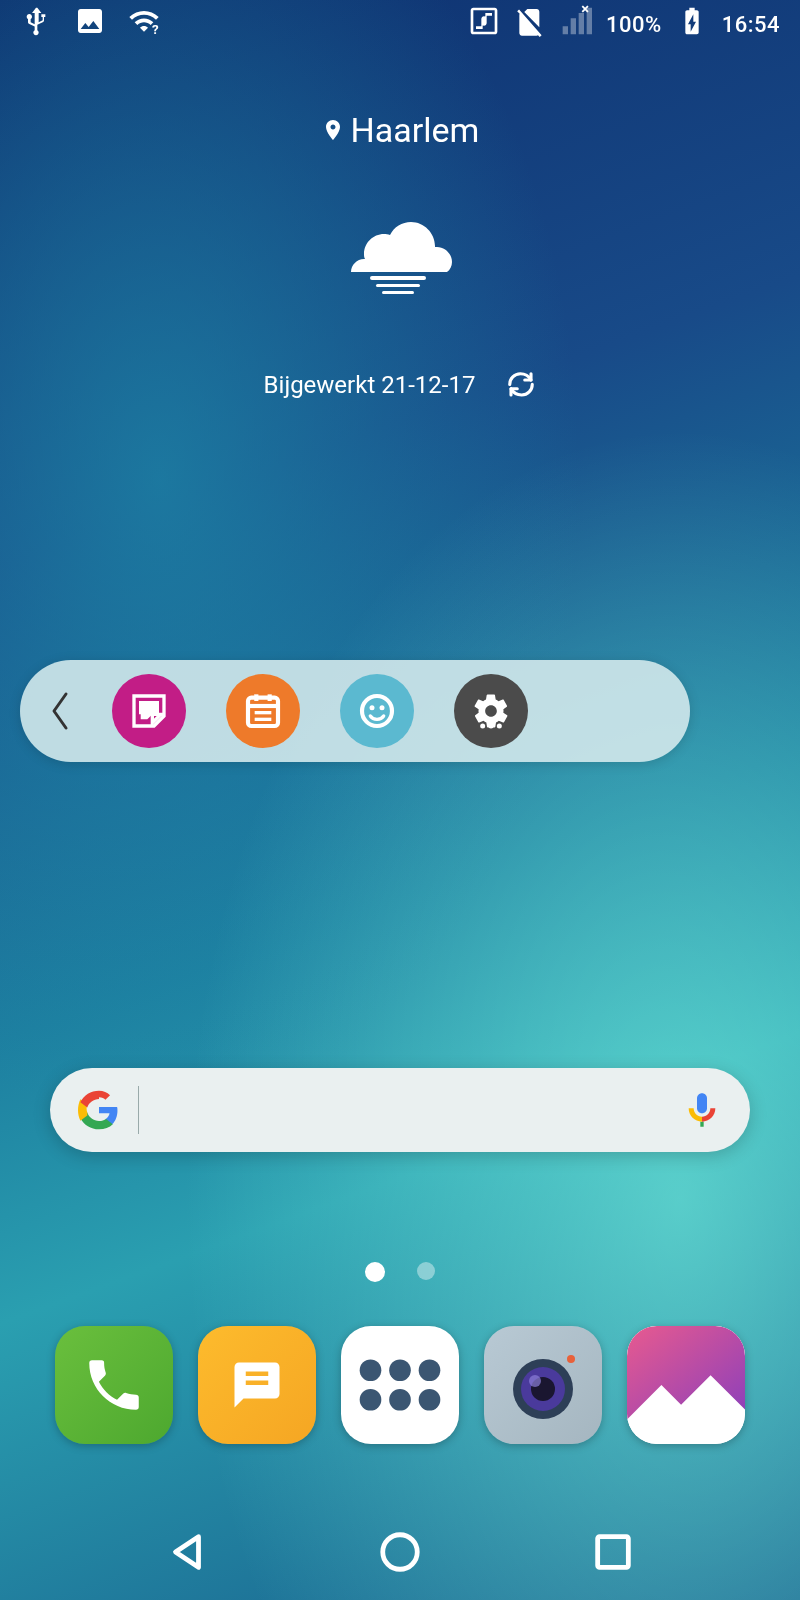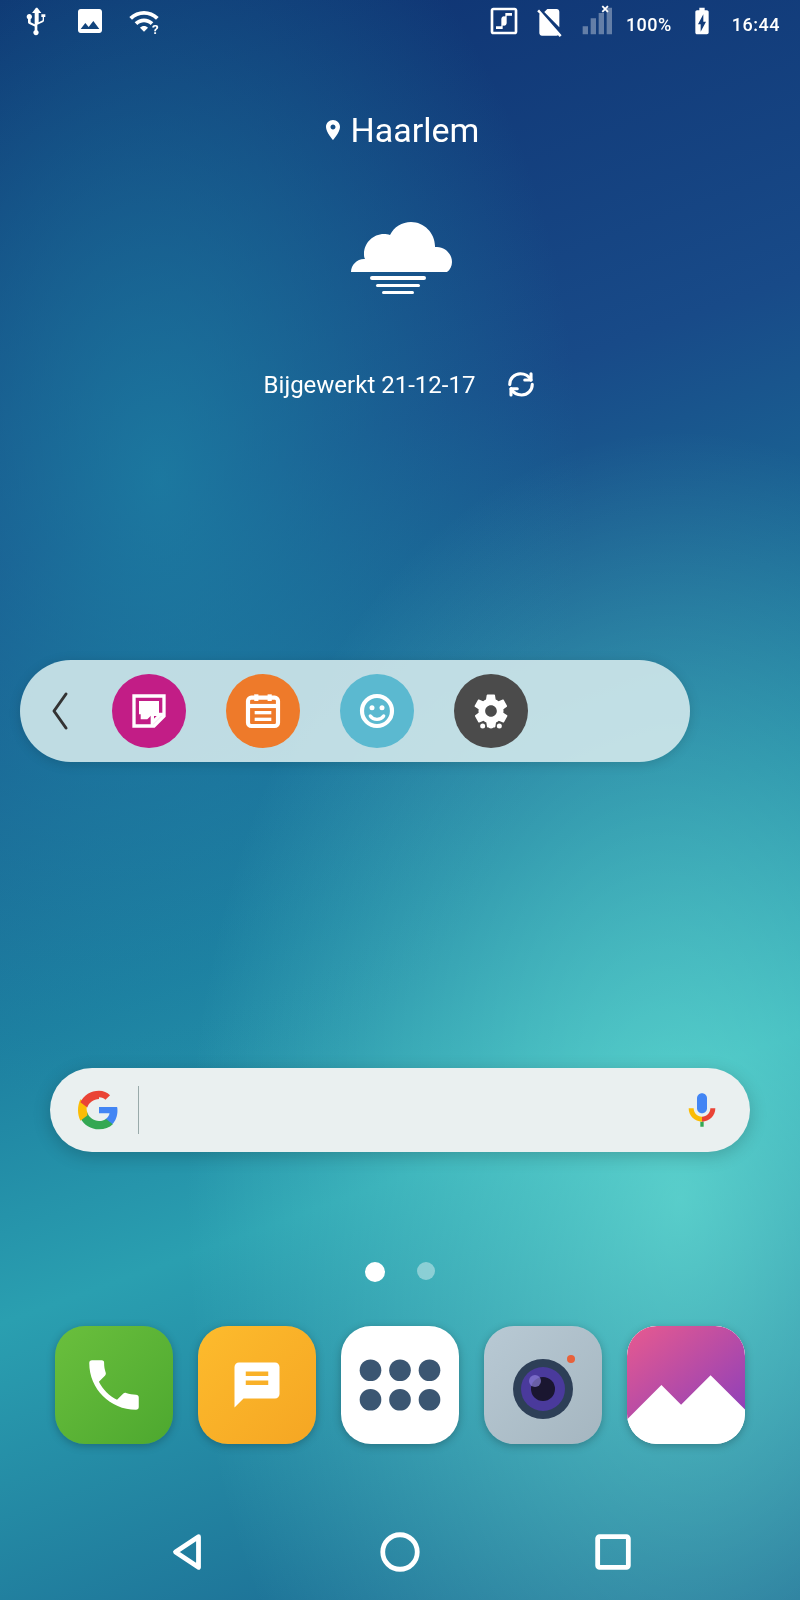--- a/index.html
+++ b/index.html
@@ -9,21 +9,21 @@
    radial-gradient(ellipse 700px 1100px at 20% 30%, rgba(30,140,170,.7), rgba(30,140,170,0) 60%),
    linear-gradient(160deg,#0d2f6e 0%,#184a88 30%,#1d7fa0 55%,#2a9fb0 70%,#185f8d 100%);
   position:relative;color:#fff;
 }
 
 
 .status{position:absolute;top:0;left:0;right:0;height:48px;display:flex;align-items:center;padding:0 20px;font-size:27px;font-weight:500}
 .status .left{display:flex;gap:22px;align-items:center}
 .status .right{margin-left:auto;display:flex;gap:14px;align-items:center}
 .status svg{width:32px;height:32px;fill:#fff}
-.status .txt{font-size:18px;letter-spacing:.5px}
+.status .txt{font-size:22px;letter-spacing:.5px}
 
 
 .weather{position:absolute;top:110px;left:0;right:0;text-align:center}
 .loc{display:inline-flex;align-items:center;gap:6px;font-size:34px;font-weight:400}
 .loc svg{width:24px;height:28px;fill:#fff}
 .cloud{margin:56px auto 0;width:120px;height:80px;position:relative}
 .cloud svg{width:120px;height:90px;fill:#fff}
 .temp{font-size:108px;font-weight:400;margin-top:-6px;letter-spacing:-2px}
 .updated{margin-top:84px;font-size:24px;display:inline-flex;align-items:center;gap:31px;font-weight:400}
 .updated svg{width:30px;height:30px;fill:none;stroke:#fff;stroke-width:2.5}
@@ -91,21 +91,21 @@
         </svg></span>
     <span><svg viewBox="0 0 24 24">
           <path d="M2 22h4v-6H2v6zm6 0h4V10H8v12z" opacity=".35"></path>
           <path d="M14 22h4V6h-4v16zm6-20v20h4V2h-4z" opacity=".35"></path>
           <text x="16" y="7" font-size="11" font-weight="bold" fill="#fff">×</text>
         </svg></span>
     <span class="txt">100%</span>
     <span><svg viewBox="0 0 24 24">
           <path d="M15.7 4H14V2h-4v2H8.3C7.6 4 7 4.6 7 5.3v15.3c0 .8.6 1.4 1.3 1.4h7.3c.8 0 1.4-.6 1.4-1.3V5.3c0-.7-.6-1.3-1.3-1.3zM11 20v-5.5H9L13 7v5.5h2L11 20z"></path>
         </svg></span>
-    <span class="txt">16:44</span>
+    <span class="txt">16:54</span>
   </div>
 </div>
 
 <div class="weather">
   <div class="loc">
     <svg viewBox="0 0 24 24">
         <path d="M12 2C8.1 2 5 5.1 5 9c0 5.2 7 13 7 13s7-7.8 7-13c0-3.9-3.1-7-7-7zm0 9.5c-1.4 0-2.5-1.1-2.5-2.5S10.6 6.5 12 6.5s2.5 1.1 2.5 2.5S13.4 11.5 12 11.5z"></path>
       </svg>
     <span>Haarlem</span>
   </div>

